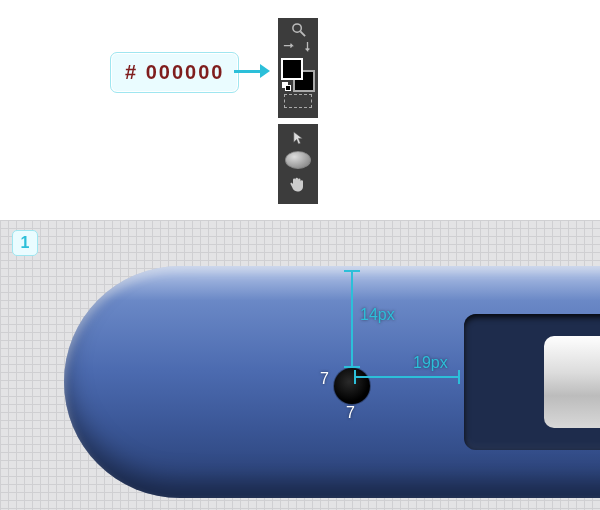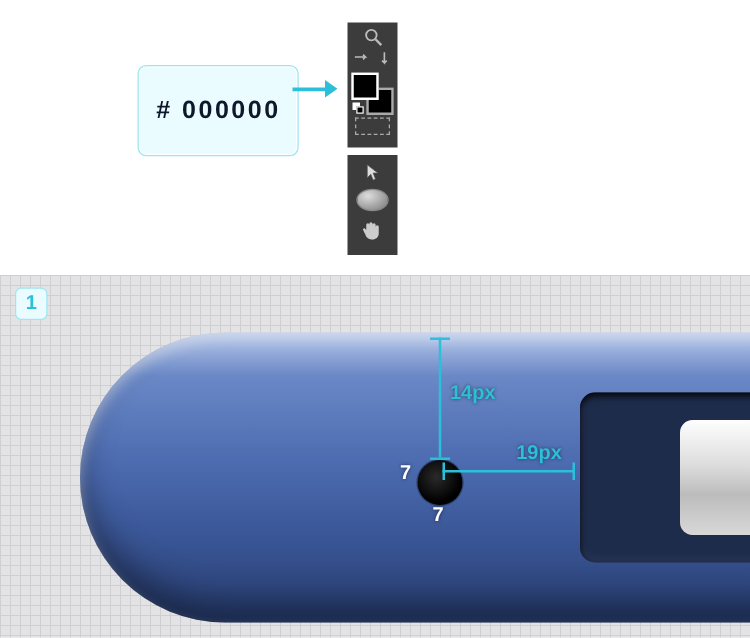--- a/index.html
+++ b/index.html
@@ -1,23 +1,23 @@
 <!DOCTYPE html>
 <html><head>
 <meta charset="utf-8">
 <style>
   *{box-sizing:border-box;margin:0;padding:0;font-family:Arial,Helvetica,sans-serif}
   body{width:600px;height:510px;background:#fff;position:relative;overflow:hidden}
 
   
   .upper{position:absolute;left:0;top:0;width:600px;height:220px}
   .badge{
-    position:absolute;left:110px;top:52px;padding:24px 14px;
+    position:absolute;left:110px;top:52px;padding:8px 14px;
     background:#eafcff;border:1px solid #9fe6f0;border-radius:7px;
-    color:#0f172a;font-weight:bold;font-size:20px;letter-spacing:2px;
+    color:#7f1d1d;font-weight:bold;font-size:20px;letter-spacing:2px;
     box-shadow:0 0 0 1px #fff inset;
   }
   .arrow-wrap{position:absolute;left:234px;top:64px}
   .arrow-line{position:absolute;left:0;top:6px;width:28px;height:3px;background:#2cbfd9}
   .arrow-head{position:absolute;left:26px;top:0;width:0;height:0;
     border-left:10px solid #2cbfd9;border-top:7px solid transparent;border-bottom:7px solid transparent}
 
   
   .palette{position:absolute;background:#3c3c3c;display:flex;flex-direction:column;padding:2px}
   .pal-a{left:278px;top:18px;width:40px;height:100px}
@@ -87,21 +87,21 @@
   
   .guide{position:absolute;background:#2cbfd9}
   .guide-v{left:351px;top:50px;width:2px;height:96px}  
   .guide-h{left:354px;top:156px;width:106px;height:2px}
   .tick{position:absolute;background:#2cbfd9}
   .t-top{left:344px;top:50px;width:16px;height:2px}
   .t-bot{left:344px;top:146px;width:16px;height:2px}
   .t-left{left:354px;top:150px;width:2px;height:14px}
   .t-right{left:458px;top:150px;width:2px;height:14px}
 
-  .lbl{position:absolute;color:#2cbfd9;font-weight:bold;font-size:16px;text-shadow:0 0 3px rgba(0,0,0,.55)}
+  .lbl{position:absolute;color:#2cbfd9;font-weight:normal;font-size:16px;text-shadow:0 0 3px rgba(0,0,0,.55)}
   .lbl-14{left:360px;top:86px}
   .lbl-19{left:413px;top:134px}
   .lbl-7a{left:320px;top:150px;color:#fff}
   .lbl-7b{left:346px;top:184px;color:#fff}
 </style>
 </head>
 <body>
 
 <div class="upper">
 

